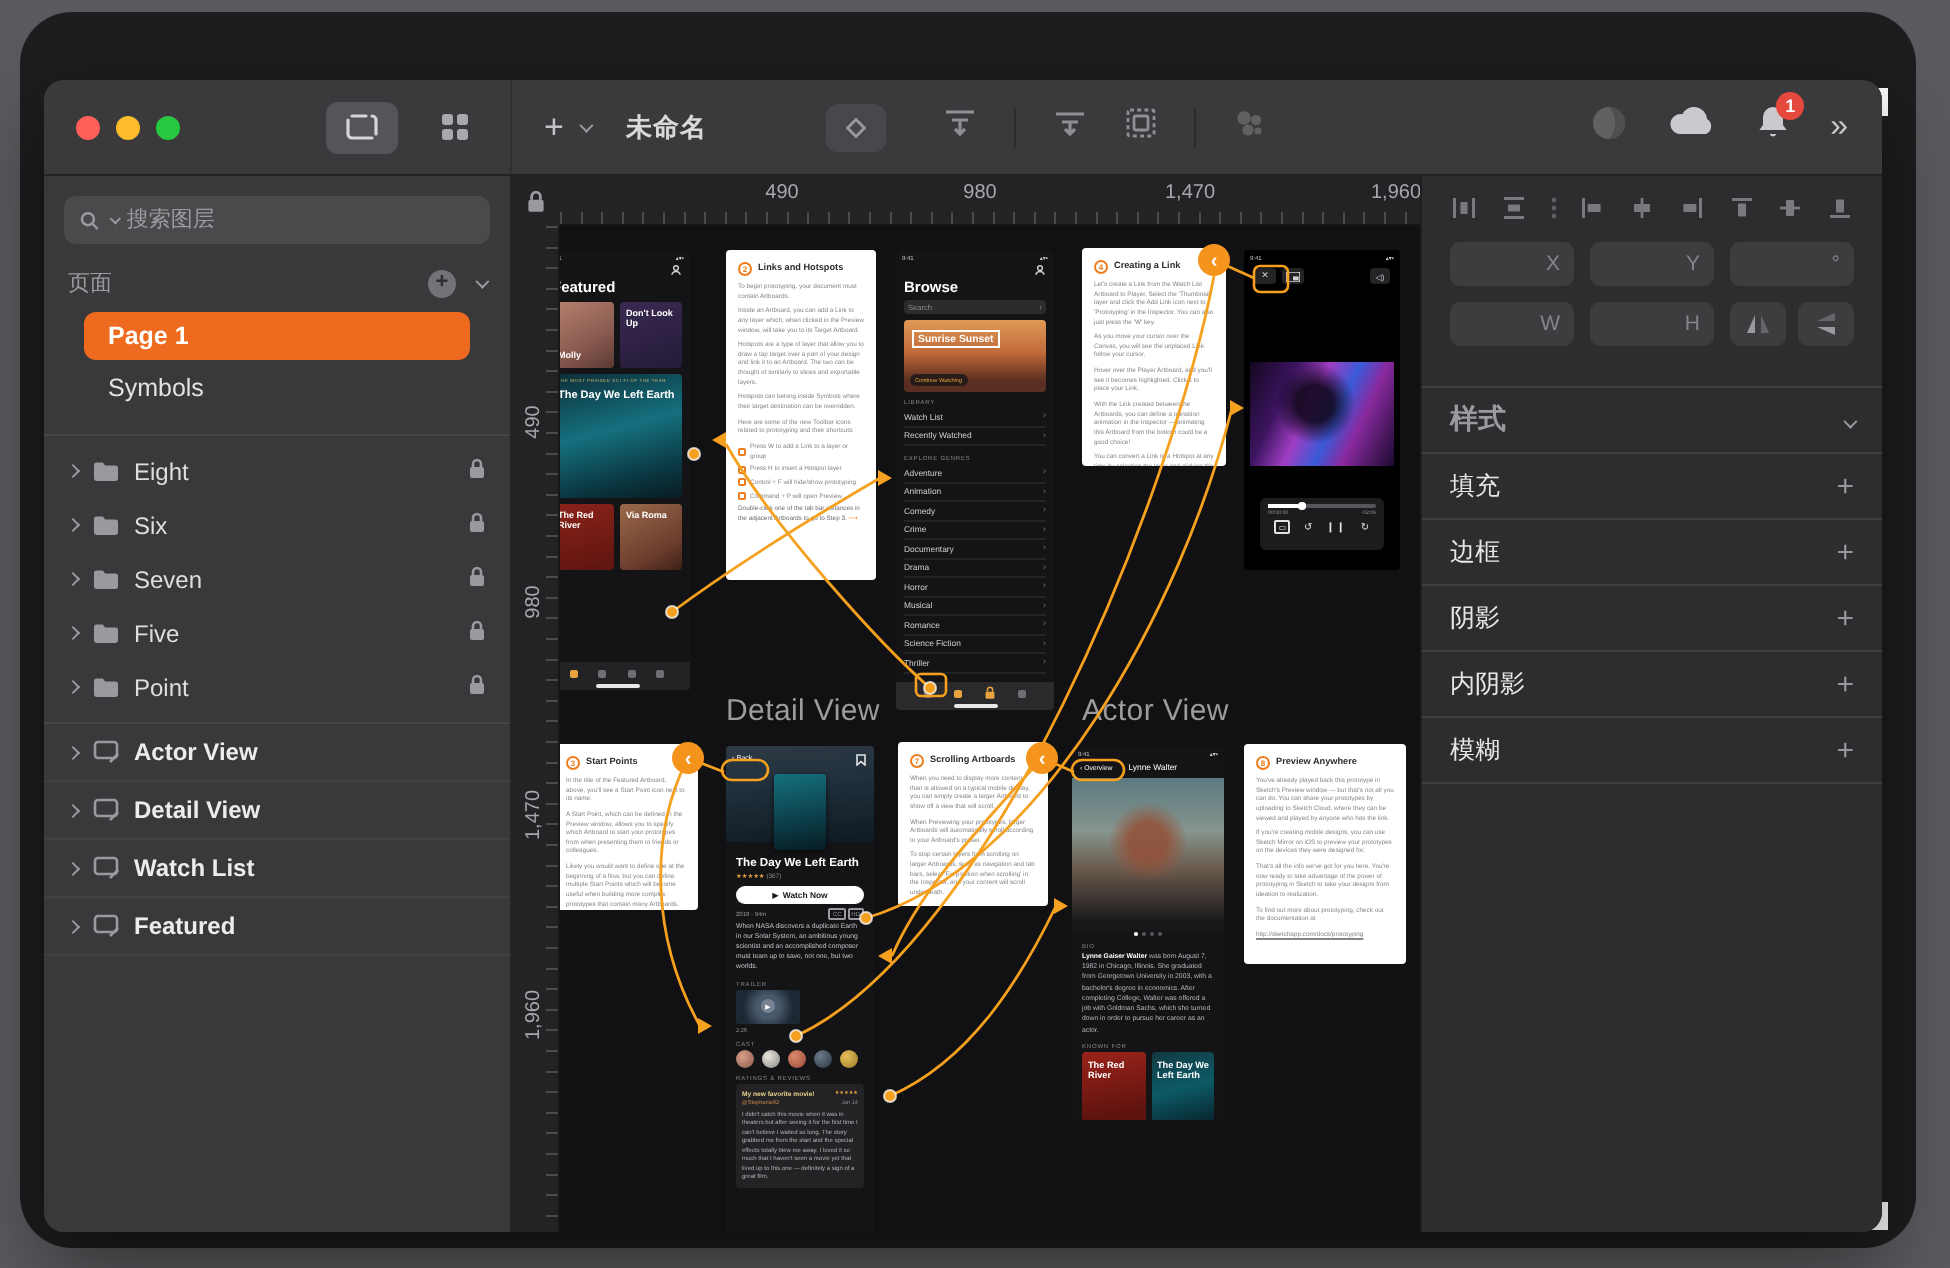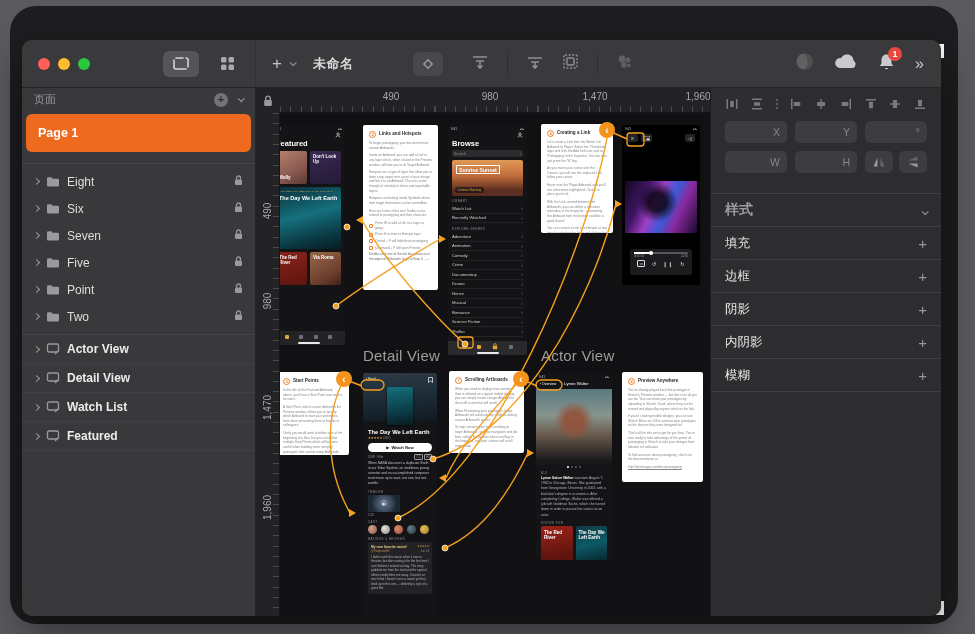--- a/index.html
+++ b/index.html
@@ -35,21 +35,21 @@
   
   .main{flex:1;display:flex;min-height:0;}
   
   .sidebar{width:234px;flex:none;background:#39393b;border-right:1px solid #242426;display:flex;flex-direction:column;font-size:12px;color:#e2e2e4;}
   .search{margin:10px 10px 8px;height:24px;background:#4a4a4d;border-radius:6px;display:flex;align-items:center;padding:0 8px;gap:5px;color:#9b9b9f;}
   .search input{background:transparent;border:none;outline:none;color:#cfcfd2;font-size:11px;width:100%;font-family:inherit;}
   .search input::placeholder{color:#9b9b9f;}
   .pages-head{display:flex;align-items:center;padding:4px 12px 6px;color:#9b9b9f;font-size:11px;}
   .pages-head .tools{margin-left:auto;display:flex;align-items:center;gap:10px;}
   .plus-circle{width:14px;height:14px;border-radius:50%;background:#737377;color:#2e2e30;font-size:11px;line-height:13px;text-align:center;font-weight:bold;}
-  .page-row{height:38px;display:flex;align-items:center;margin:1px 4px;padding:0 12px;border-radius:6px;font-size:12.5px;}
+  .page-row{height:24px;display:flex;align-items:center;margin:1px 20px;padding:0 12px;border-radius:6px;font-size:12.5px;}
   .page-row.selected{background:#ED6A1E;color:#fff;font-weight:bold;}
   .layer-divider{height:1px;background:#454548;margin-top:10px;}
   .group-block{border-bottom:1px solid #454548;padding:4px 0;}
   .lrow{height:27px;display:flex;align-items:center;padding:0 12px;gap:7px;color:#9a9a9e;}
   .lrow .name{color:#dededf;font-size:12px;}
   .lrow .lock{margin-left:auto;}
   .ab-row{height:29px;display:flex;align-items:center;padding:0 12px;gap:7px;color:#9a9a9e;border-bottom:1px solid #414144;}
   .ab-row .name{color:#ececee;font-size:12px;font-weight:bold;}
   
   .canvas{flex:1;position:relative;background:#111113;overflow:hidden;}
@@ -204,29 +204,40 @@
           <span class="badge">1</span>
         </span>
         <span class="more">»</span>
       </div>
     </div>
   </div>
 
   <div class="main">
 
     <div class="sidebar">
+      <div class="search">
+        <svg width="11" height="11" viewBox="0 0 11 11">
+            <circle cx="4.5" cy="4.5" r="3.4" fill="none" stroke="#9b9b9f" stroke-width="1.4"></circle>
+            <path d="M7.2 7.2 L10 10" stroke="#9b9b9f" stroke-width="1.4"></path>
+          </svg>
+        <span class="chev down" style="width:4px;height:4px"></span>
+        <input placeholder="搜索图层" style="">
+      </div>
       <div class="pages-head">
         <span>页面</span>
         <span class="tools">
           <span class="plus-circle">+</span>
           <span class="chev down"></span>
         </span>
       </div>
       <div class="page-row selected">
           <span>Page 1</span>
+        </div>
+      <div class="page-row">
+          <span>Symbols</span>
         </div>
       <div class="layer-divider"></div>
 
       <div class="group-block">
 
           <div class="lrow">
             <span class="chev right"></span>
             <svg width="14" height="11" viewBox="0 0 14 11">
               <path d="M1 2.5 a1.2 1.2 0 0 1 1.2-1.2 h3.2 l1.2 1.4 h5.2 a1.2 1.2 0 0 1 1.2 1.2 v5.4 a1.2 1.2 0 0 1 -1.2 1.2 H2.2 A1.2 1.2 0 0 1 1 9.3 Z" fill="#9a9a9e"></path>
             </svg>
@@ -288,33 +299,20 @@
             </svg>
             <span class="name">Point</span>
             <span class="lock">
               <svg width="9" height="11" viewBox="0 0 9 11">
                 <path d="M2.5 4.5 v-1.5 a2 2 0 0 1 4 0 v1.5" fill="none" stroke="#9a9a9e" stroke-width="1.3"></path>
                 <rect x="1" y="4.5" width="7" height="5.5" rx="1" fill="#9a9a9e"></rect>
               </svg>
             </span>
           </div>
 
-          <div class="lrow">
-            <span class="chev right"></span>
-            <svg width="14" height="11" viewBox="0 0 14 11">
-              <path d="M1 2.5 a1.2 1.2 0 0 1 1.2-1.2 h3.2 l1.2 1.4 h5.2 a1.2 1.2 0 0 1 1.2 1.2 v5.4 a1.2 1.2 0 0 1 -1.2 1.2 H2.2 A1.2 1.2 0 0 1 1 9.3 Z" fill="#9a9a9e"></path>
-            </svg>
-            <span class="name">Two</span>
-            <span class="lock">
-              <svg width="9" height="11" viewBox="0 0 9 11">
-                <path d="M2.5 4.5 v-1.5 a2 2 0 0 1 4 0 v1.5" fill="none" stroke="#9a9a9e" stroke-width="1.3"></path>
-                <rect x="1" y="4.5" width="7" height="5.5" rx="1" fill="#9a9a9e"></rect>
-              </svg>
-            </span>
-          </div>
 
         </div>
 
       <div>
 
           <div class="ab-row">
             <span class="chev right"></span>
             <svg width="14" height="12" viewBox="0 0 14 12">
               <rect x="1.5" y="1" width="11" height="8" rx="1.5" fill="none" stroke="#9a9a9e" stroke-width="1.3"></rect>
               <path d="M9 11 L13 7" stroke="#9a9a9e" stroke-width="1.3"></path>

